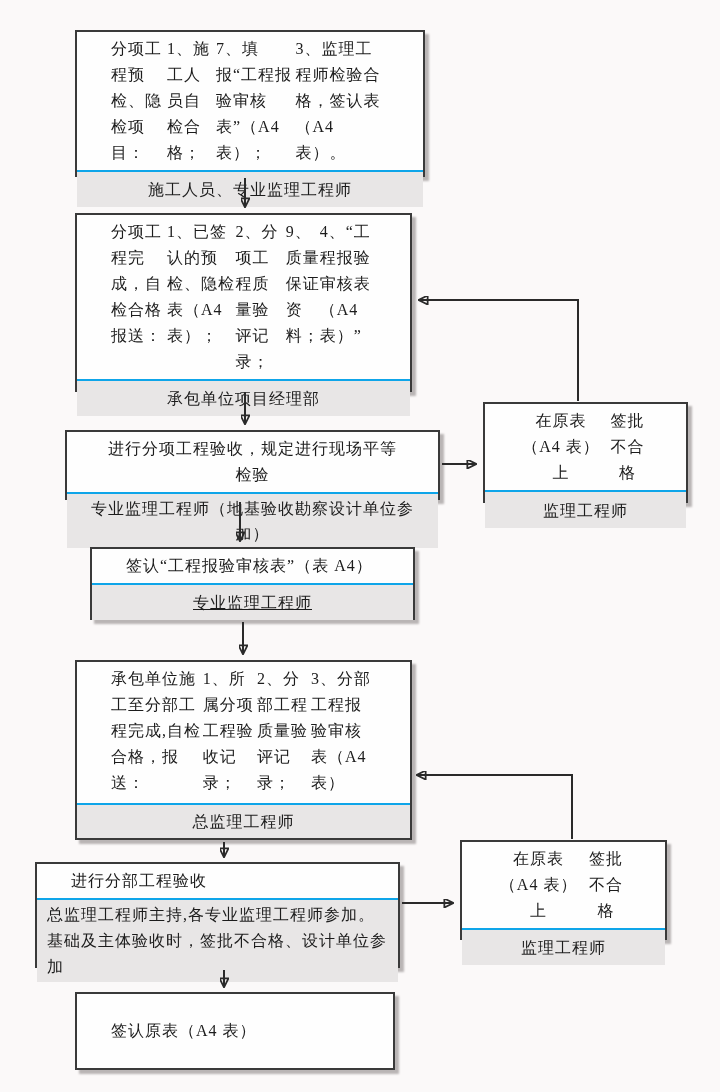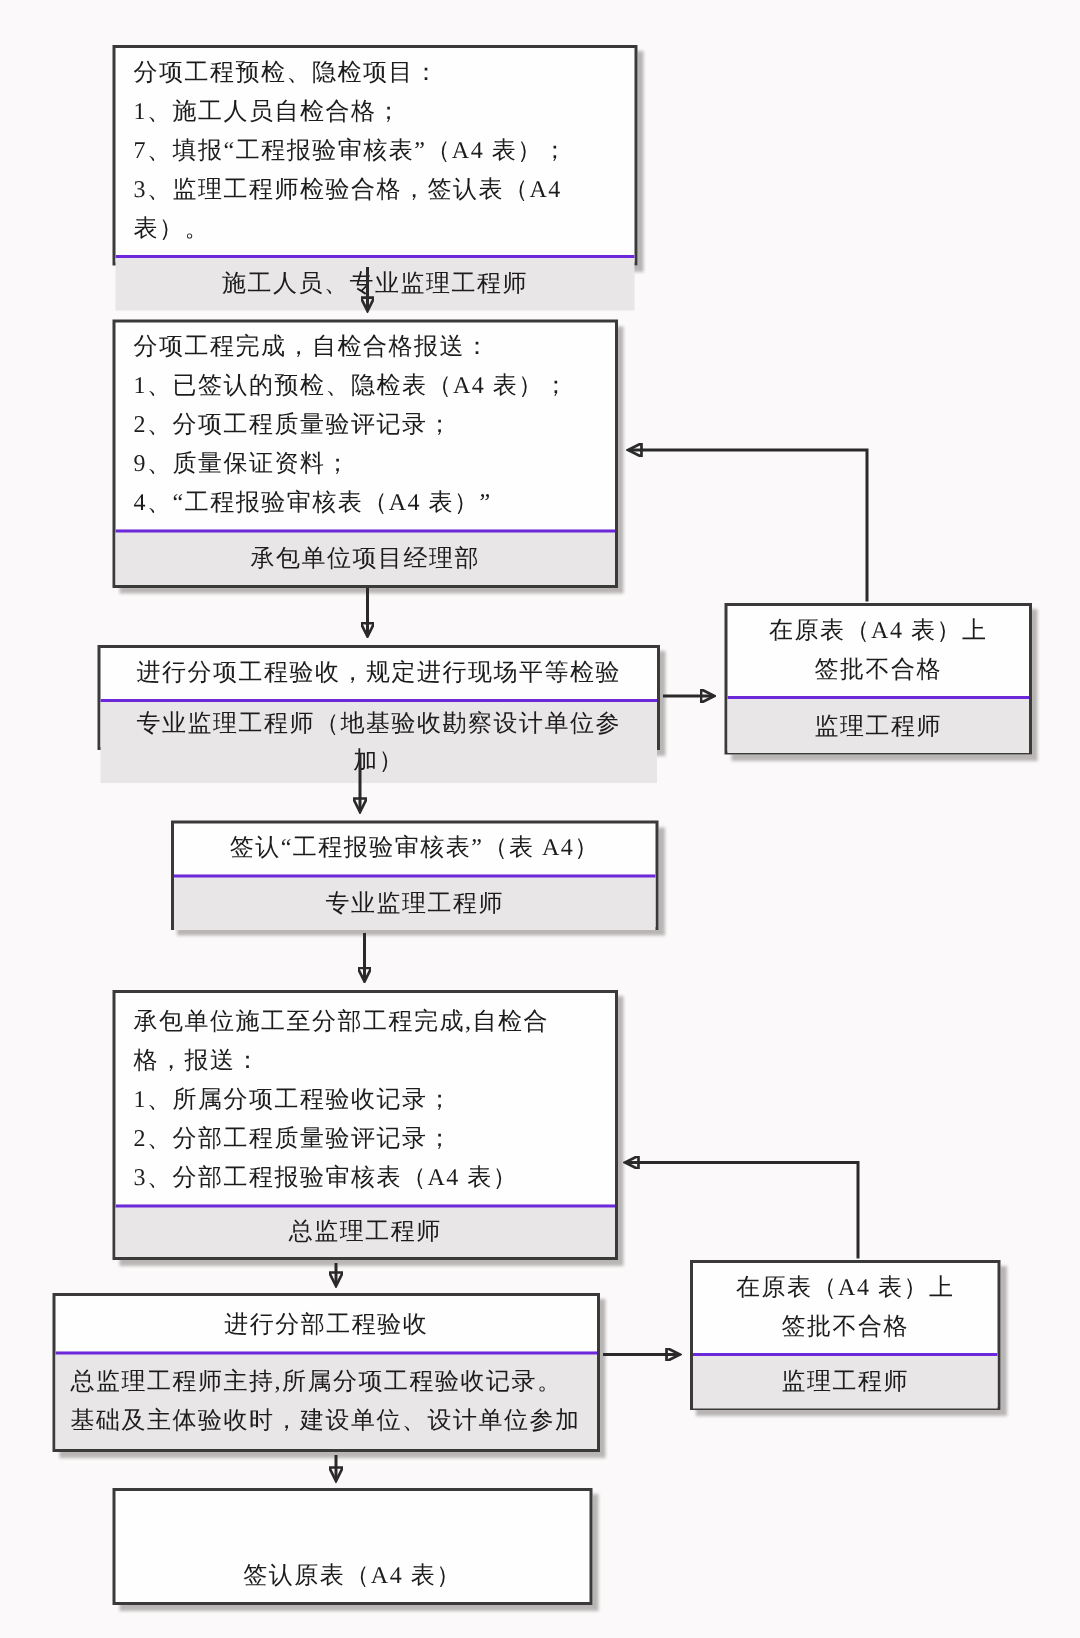--- a/index.html
+++ b/index.html
@@ -5,28 +5,28 @@
   * { margin:0; padding:0; box-sizing:border-box; }
   html,body { width:720px; height:1092px; background:#fbf9f9; }
   body { font-family:"Liberation Serif","DejaVu Serif",serif; color:#1c1c1c; }
   .stage { position:relative; width:720px; height:1092px; overflow:hidden; }
   .box {
     position:absolute; display:flex; flex-direction:column;
     background:#fefefe; border:2px solid #3a3a3a;
     box-shadow:4px 4px 2px #b9b5b5;
   }
   .box .body {
-    flex:1 1 auto; display:flex; flex-direction:column; justify-content:flex-end;
-    padding:4px 12px; font-size:16px; line-height:26px; letter-spacing:1px;
+    flex:1 1 auto; display:flex; flex-direction:row; justify-content:flex-start;
+    padding:4px 34px; font-size:16px; line-height:26px; letter-spacing:1px;
   }
   .box .body.list { align-items:flex-start; text-align:left; }
   .box .body.title { align-items:center; text-align:center; }
   .box .footer {
     flex:0 0 auto; display:flex; align-items:center; justify-content:center;
-    border-top:2px solid #6d28d9; background:#e8e6e6;
+    border-top:2px solid #0ea5e9; background:#e8e6e6;
     font-size:16px; letter-spacing:1px; text-align:center; padding:2px 10px;
     line-height:25px;
   }
   .box .footer.left { text-align:left; justify-content:flex-start; }
   svg.connectors { position:absolute; left:0; top:0; pointer-events:none; }
   svg.connectors path { stroke:#2a2a2a; stroke-width:2; fill:none; }
 </style>
 </head>
 <body>
 
@@ -51,38 +51,38 @@
       <div>4、“工程报验审核表（A4 表）”</div>
     </div>
     <div class="footer" style="flex-basis:37px;">承包单位项目经理部</div>
   </div>
 
   <div class="box" style="left:65px; top:430px; width:375px; height:70px;">
     <div class="body title">进行分项工程验收，规定进行现场平等检验</div>
     <div class="footer" style="flex-basis:35px;">专业监理工程师（地基验收勘察设计单位参加）</div>
   </div>
 
-  <div class="box" style="left:90px; top:547px; width:325px; height:73px;margin-left:24px;">
+  <div class="box" style="left:90px; top:547px; width:325px; height:73px;">
     <div class="body title">签认“工程报验审核表”（表 A4）</div>
-    <div class="footer" style="flex-basis:37px;">专业监理工程师</div>
+    <div class="footer" style="flex-basis:37px;text-decoration:underline;">专业监理工程师</div>
   </div>
 
   <div class="box" style="left:75px; top:660px; width:337px; height:180px;">
     <div class="body list">
       <div>承包单位施工至分部工程完成,自检合格，报送：</div>
       <div>1、所属分项工程验收记录；</div>
       <div>2、分部工程质量验评记录；</div>
       <div>3、分部工程报验审核表（A4 表）</div>
     </div>
     <div class="footer" style="flex-basis:35px;">总监理工程师</div>
   </div>
 
   <div class="box" style="left:35px; top:862px; width:365px; height:106px;">
     <div class="body title">进行分部工程验收</div>
-    <div class="footer left" style="flex-basis:65px; line-height:26px;">总监理工程师主持,所属分项工程验收记录。基础及主体验收时，建设单位、设计单位参加</div>
+    <div class="footer left" style="flex-basis:65px; line-height:26px;">总监理工程师主持,各专业监理工程师参加。基础及主体验收时，签批不合格、设计单位参加</div>
   </div>
 
   <div class="box" style="left:75px; top:992px; width:320px; height:78px;">
     <div class="body title">签认原表（A4 表）</div>
   </div>
 
   <div class="box" style="left:483px; top:402px; width:205px; height:101px;">
     <div class="body title">
       <div>在原表（A4 表）上</div>
       <div>签批不合格</div>

